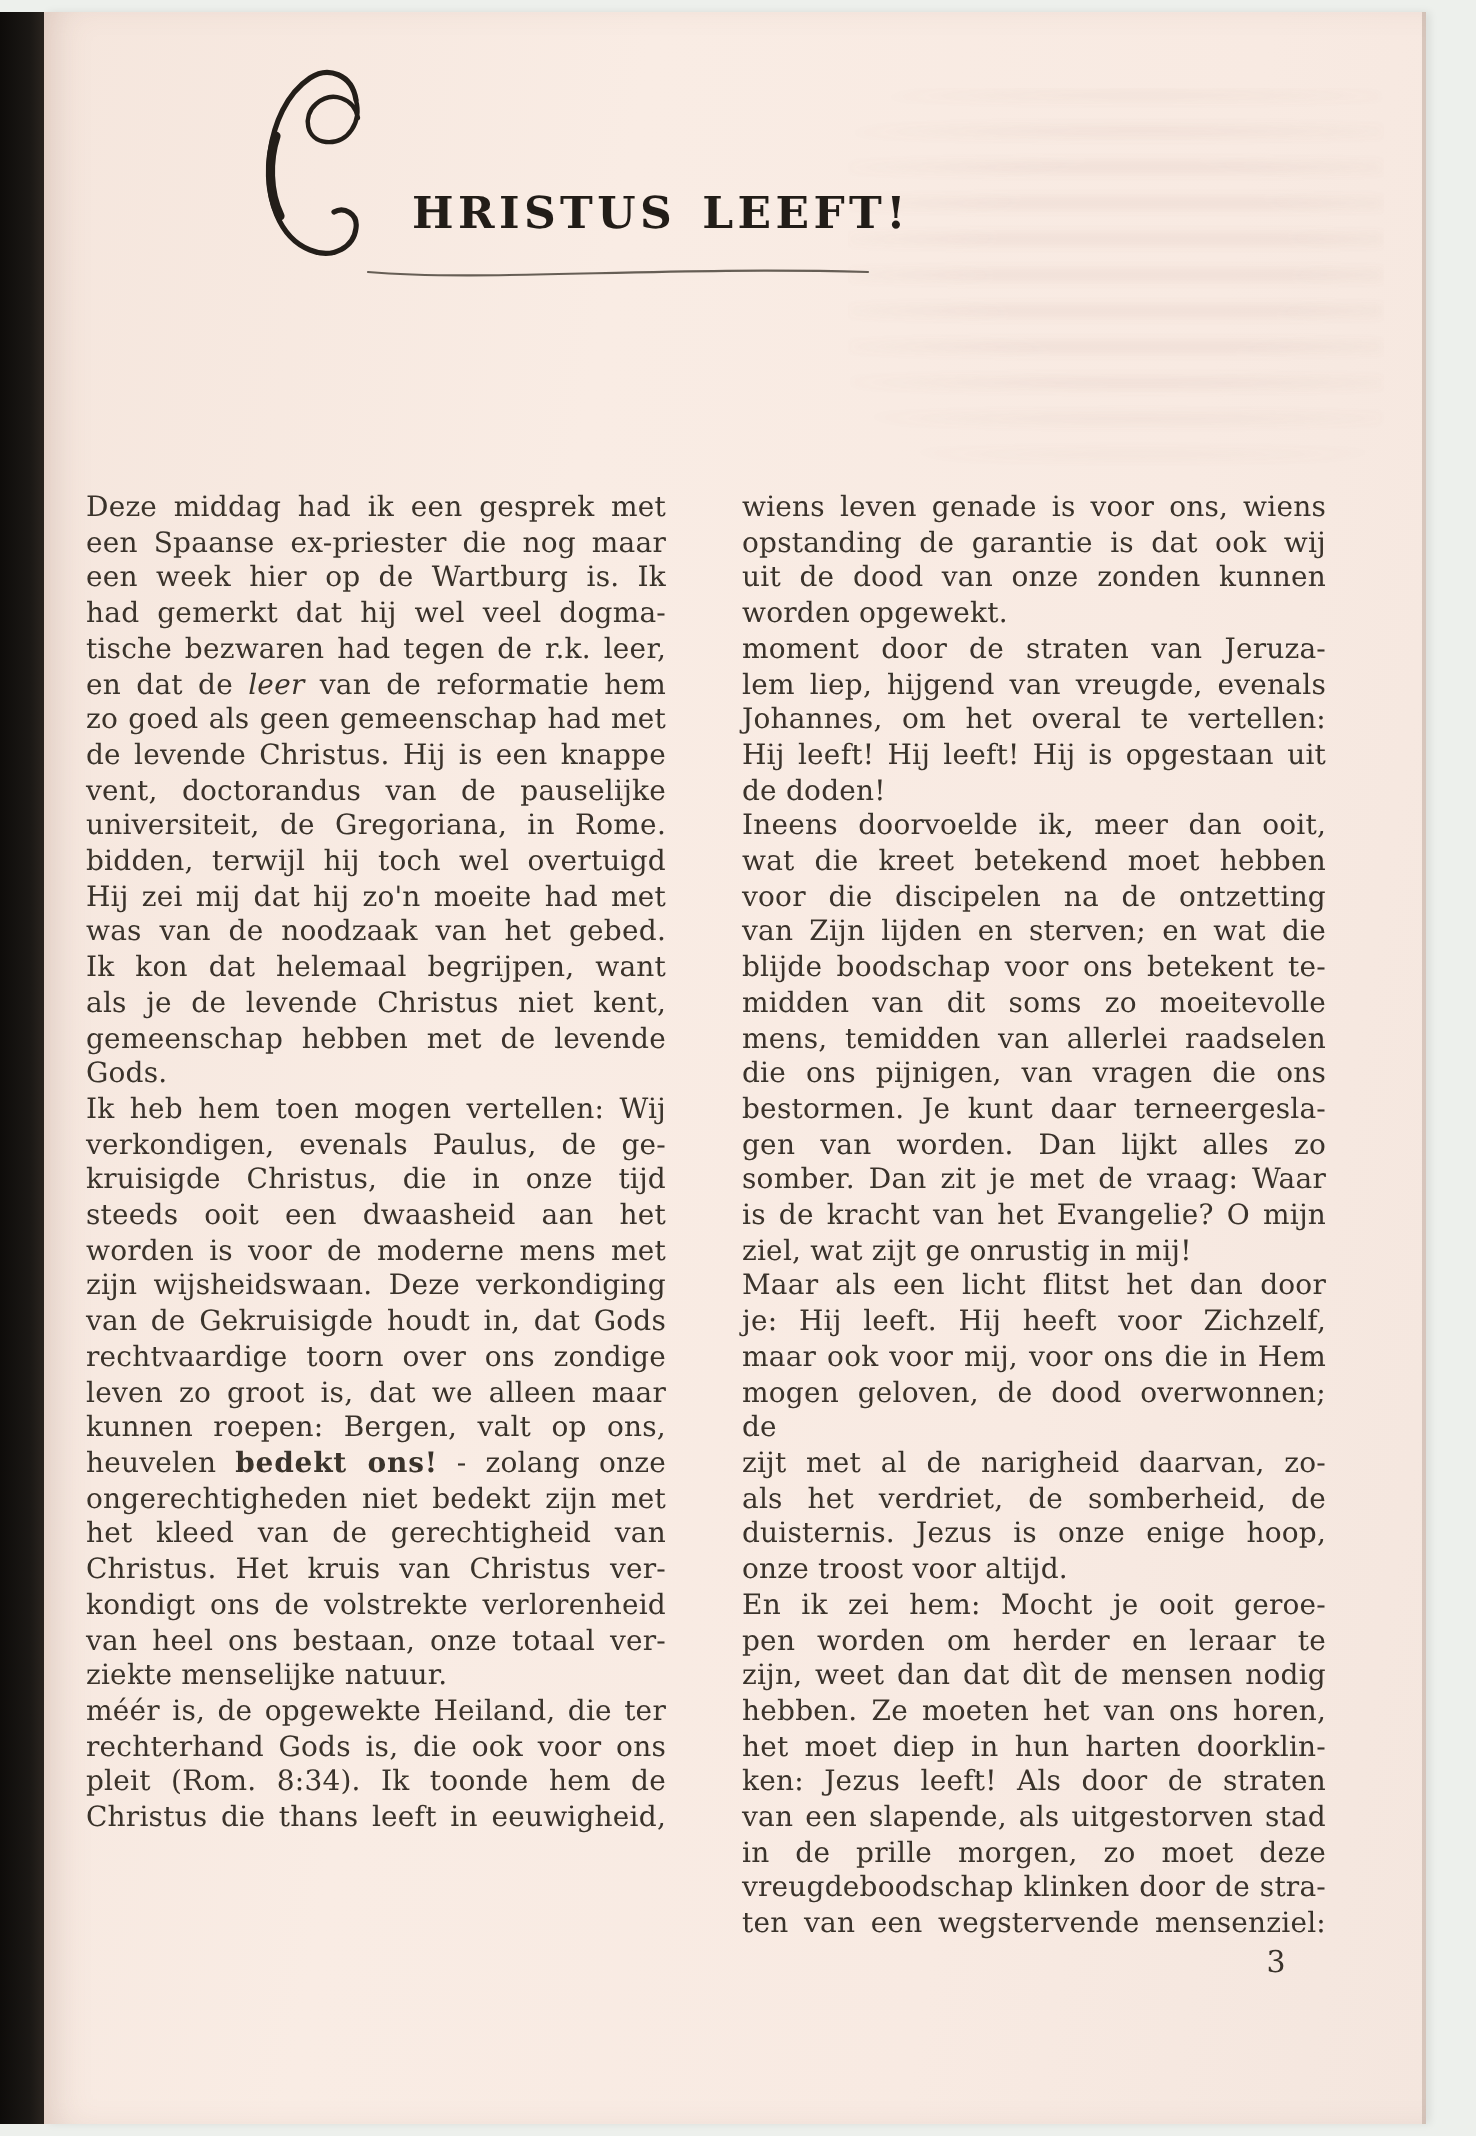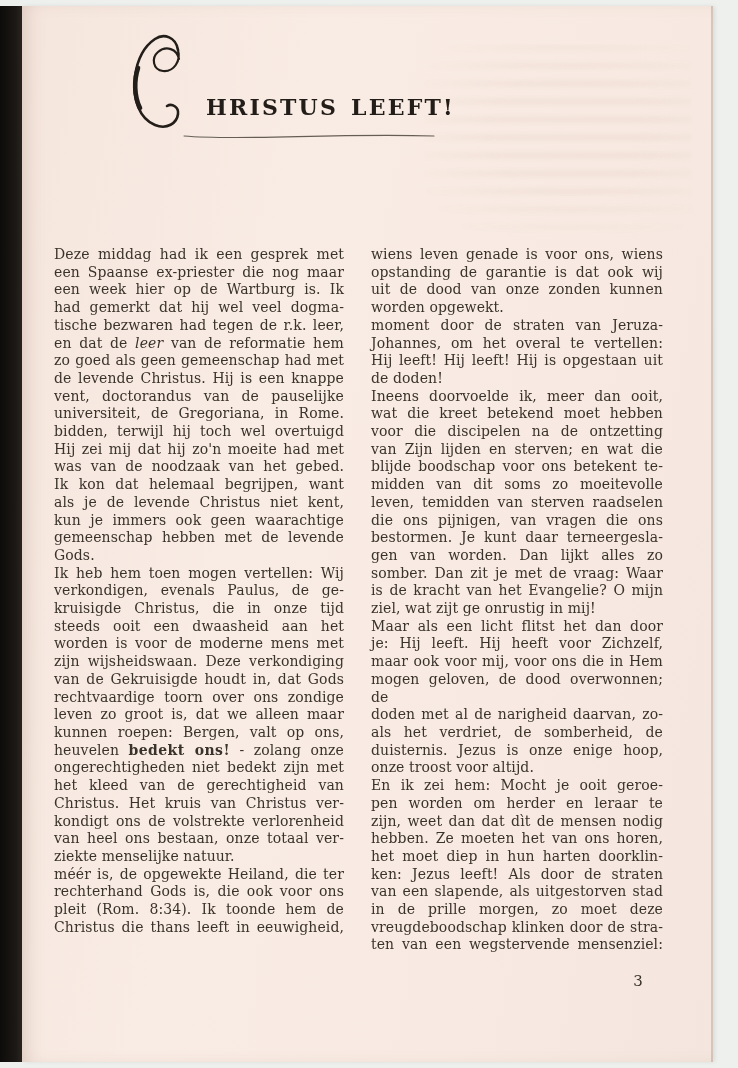--- a/index.html
+++ b/index.html
@@ -35,21 +35,21 @@
   .initial-c{position:absolute;left:0;top:0;}
   .title-text{
     position:absolute;left:80px;top:66px;
     font-size:22px;font-weight:bold;line-height:26px;
     letter-spacing:2.2px;color:#221d18;white-space:nowrap;
   }
   .title-text .w2{margin-left:13px;}
   .flourish{position:absolute;left:56px;top:103px;}
   .columns{position:absolute;left:21px;top:240px;width:650px;}
   .col{position:absolute;top:0;}
-  #col-left{left:11px;width:290px;}
+  #col-left{left:0;width:290px;}
   #col-right{left:328px;width:292px;}
   .line{
     font-size:14px;line-height:17.7px;color:#3a332b;
     text-align:justify;text-align-last:justify;
     white-space:normal;letter-spacing:.1px;
   }
   .line.end{text-align-last:left;}
   .italic{font-style:italic;}
   .bold{font-weight:bold;letter-spacing:.4px;}
   .pagenum{
@@ -89,21 +89,20 @@
           <div class="line">en dat de <span class="italic">leer</span> van de reformatie hem</div>
           <div class="line">zo goed als geen gemeenschap had met</div>
           <div class="line">de levende Christus. Hij is een knappe</div>
           <div class="line">vent, doctorandus van de pauselijke</div>
           <div class="line">universiteit, de Gregoriana, in Rome.</div>
           <div class="line">bidden, terwijl hij toch wel overtuigd</div>
           <div class="line">Hij zei mij dat hij zo'n moeite had met</div>
           <div class="line">was van de noodzaak van het gebed.</div>
           <div class="line">Ik kon dat helemaal begrijpen, want</div>
           <div class="line">als je de levende Christus niet kent,</div>
-          <div class="line">kun je immers ook geen waarachtige</div>
           <div class="line">gemeenschap hebben met de levende</div>
           <div class="line end">Gods.</div>
           <div class="line">Ik heb hem toen mogen vertellen: Wij</div>
           <div class="line">verkondigen, evenals Paulus, de ge-</div>
           <div class="line">kruisigde Christus, die in onze tijd</div>
           <div class="line">steeds ooit een dwaasheid aan het</div>
           <div class="line">worden is voor de moderne mens met</div>
           <div class="line">zijn wijsheidswaan. Deze verkondiging</div>
           <div class="line">van de Gekruisigde houdt in, dat Gods</div>
           <div class="line">rechtvaardige toorn over ons zondige</div>
@@ -120,41 +119,42 @@
           <div class="line">rechterhand Gods is, die ook voor ons</div>
           <div class="line">pleit (Rom. 8:34). Ik toonde hem de</div>
           <div class="line">Christus die thans leeft in eeuwigheid,</div>
         </div>
       <div class="col" id="col-right">
           <div class="line">wiens leven genade is voor ons, wiens</div>
           <div class="line">opstanding de garantie is dat ook wij</div>
           <div class="line">uit de dood van onze zonden kunnen</div>
           <div class="line end">worden opgewekt.</div>
           <div class="line">moment door de straten van Jeruza-</div>
+          <div class="line">lem liep, hijgend van vreugde, evenals</div>
           <div class="line">Johannes, om het overal te vertellen:</div>
           <div class="line">Hij leeft! Hij leeft! Hij is opgestaan uit</div>
           <div class="line end">de doden!</div>
           <div class="line">Ineens doorvoelde ik, meer dan ooit,</div>
           <div class="line">wat die kreet betekend moet hebben</div>
           <div class="line">voor die discipelen na de ontzetting</div>
           <div class="line">van Zijn lijden en sterven; en wat die</div>
           <div class="line">blijde boodschap voor ons betekent te-</div>
           <div class="line">midden van dit soms zo moeitevolle</div>
-          <div class="line">leven, temidden van sterven raadselen</div>
+          <div class="line">mens, temidden van allerlei raadselen</div>
           <div class="line">die ons pijnigen, van vragen die ons</div>
           <div class="line">bestormen. Je kunt daar terneergesla-</div>
           <div class="line">gen van worden. Dan lijkt alles zo</div>
           <div class="line">somber. Dan zit je met de vraag: Waar</div>
           <div class="line">is de kracht van het Evangelie? O mijn</div>
           <div class="line end">ziel, wat zijt ge onrustig in mij!</div>
           <div class="line">Maar als een licht flitst het dan door</div>
           <div class="line">je: Hij leeft. Hij heeft voor Zichzelf,</div>
           <div class="line">maar ook voor mij, voor ons die in Hem</div>
           <div class="line">mogen geloven, de dood overwonnen; de</div>
-          <div class="line">doden met al de narigheid daarvan, zo-</div>
+          <div class="line">zijt met al de narigheid daarvan, zo-</div>
           <div class="line">als het verdriet, de somberheid, de</div>
           <div class="line">duisternis. Jezus is onze enige hoop,</div>
           <div class="line end">onze troost voor altijd.</div>
           <div class="line">En ik zei hem: Mocht je ooit geroe-</div>
           <div class="line">pen worden om herder en leraar te</div>
           <div class="line">zijn, weet dan dat dìt de mensen nodig</div>
           <div class="line">hebben. Ze moeten het van ons horen,</div>
           <div class="line">het moet diep in hun harten doorklin-</div>
           <div class="line">ken: Jezus leeft! Als door de straten</div>
           <div class="line">van een slapende, als uitgestorven stad</div>

